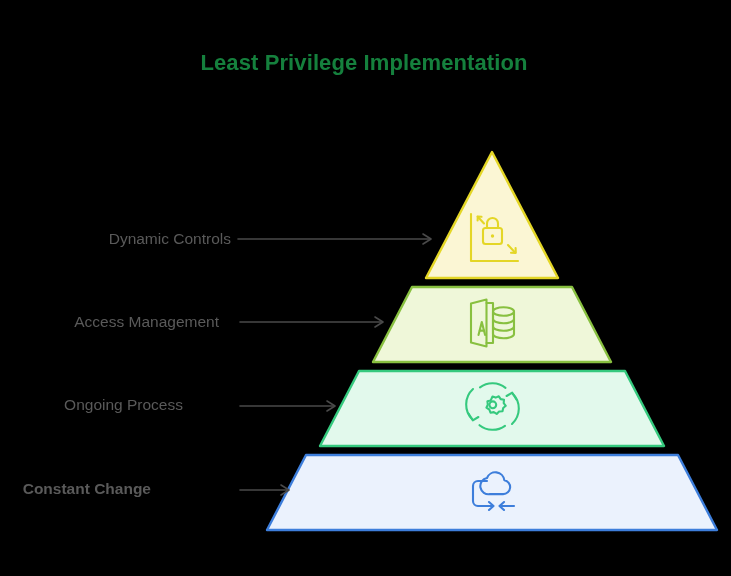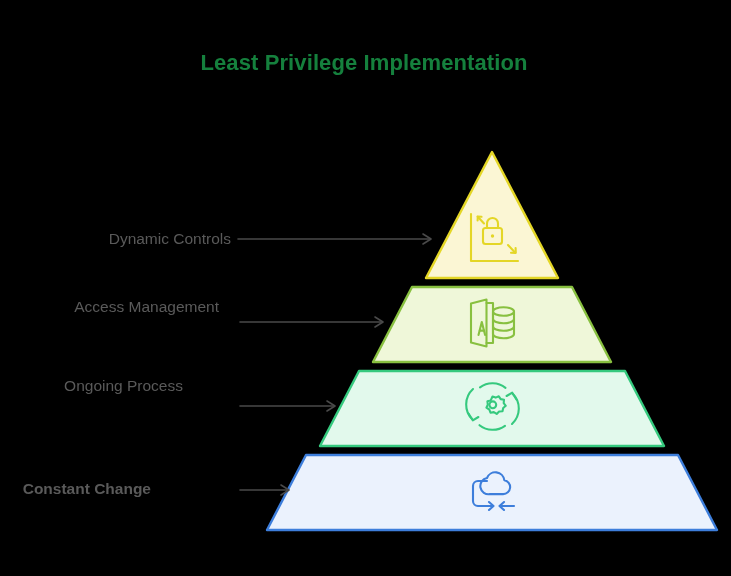--- a/index.html
+++ b/index.html
@@ -42,22 +42,22 @@
   }
   .tier-label {
     position: absolute;
     font-size: 15.5px;
     color: #5a5a5a;
     white-space: nowrap;
     text-align: center;
     user-select: none;
   }
   #label-0 { right: 500px; top: 230px; }
-  #label-1 { right: 512px; top: 298px; }
-  #label-2 { right: 548px; top: 377px; }
+  #label-1 { right: 512px; top: 313px; }
+  #label-2 { right: 548px; top: 396px; }
   #label-3 { right: 580px; top: 480px; font-weight: bold; }
 </style>
 </head>
 <body>
 
 <div id="stage">
 
   <div class="chart-title">Least Privilege Implementation</div>
 
   <svg class="pyramid-svg" viewBox="0 0 731 576">

